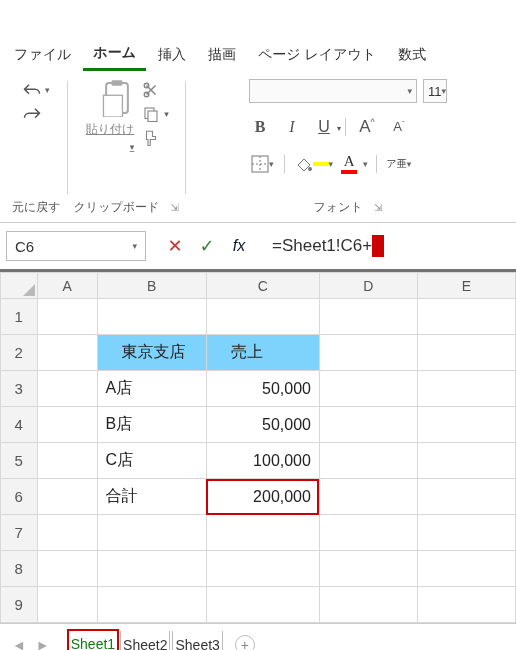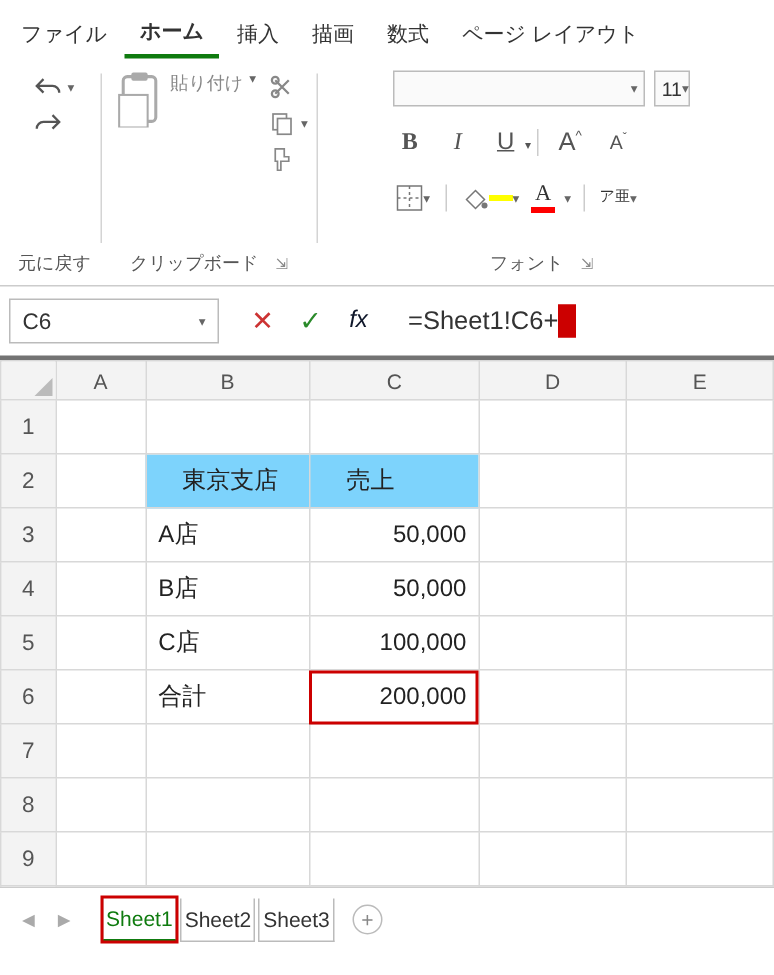--- a/index.html
+++ b/index.html
@@ -19,20 +19,21 @@
 .menubar {
   display: flex;
   align-items: center;
   padding: 6px 4px 0 4px;
   gap: 2px;
 }
 .menubar .item {
   padding: 6px 10px;
   font-size: 14px;
   cursor: pointer;
+  margin-top: 32px;
 }
 .menubar .item.active {
   font-weight: bold;
   border-bottom: 3px solid #0f7b0f;
 }
 .ribbon {
   display: flex;
   border-bottom: 1px solid #ccc;
   padding: 4px 6px 0 6px;
 }
@@ -77,26 +78,27 @@
   color: #555;
   display: flex;
   align-items: center;
   gap: 4px;
   cursor: pointer;
 }
 .iconbtn.small { font-size: 12px; }
 .iconbtn svg { width: 18px; height: 18px; }
 .bigbtn {
   display: flex;
-  flex-direction: row;
-  align-items: flex-start;
+  flex-direction: column;
+  align-items: flex-end;
   gap: 4px;
   color: #888;
   cursor: pointer;
   padding: 4px 2px;
+  text-decoration: underline;
 }
 .bigbtn svg { width: 34px; height: 38px; }
 .bigbtn .lbl { font-size: 12px; }
 .fontrow1 {
   display: flex;
   gap: 6px;
   align-items: center;
   margin-bottom: 8px;
 }
 .fontname-box {
@@ -299,22 +301,22 @@
 }
 </style>
 </head>
 <body>
 
 <div class="menubar">
   <div class="item">ファイル</div>
   <div class="item active">ホーム</div>
   <div class="item">挿入</div>
   <div class="item">描画</div>
+  <div class="item">ページ レイアウト</div>
   <div class="item">数式</div>
-  <div class="item">ページ レイアウト</div>
 </div>
 
 <div class="ribbon">
 
   <div class="ribbon-group">
     <div class="body">
       <div class="btncol">
         <div class="iconbtn">
           <svg viewBox="0 0 24 24">
               <path d="M8 5 L2 11 L8 17 M2 11 H16 A6 6 0 0 1 22 17" fill="none" stroke="#555" stroke-width="2"></path>

